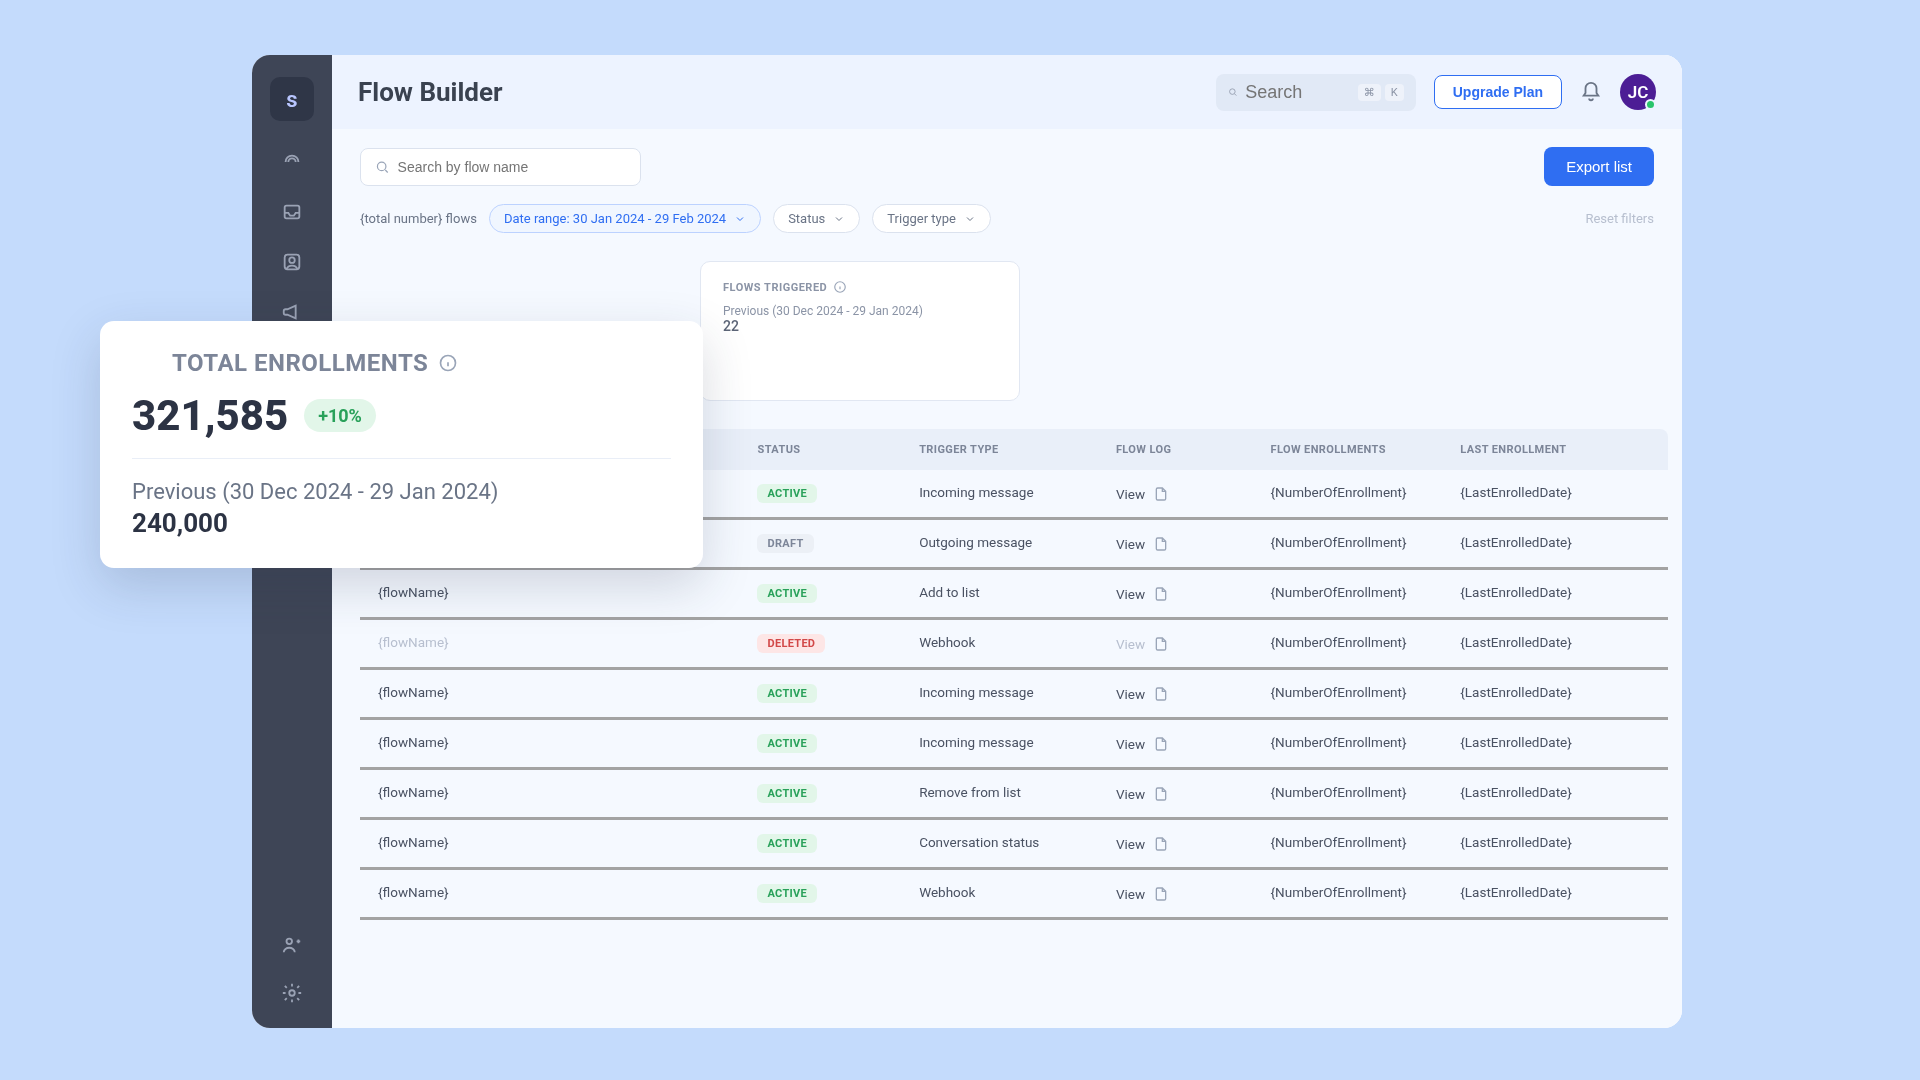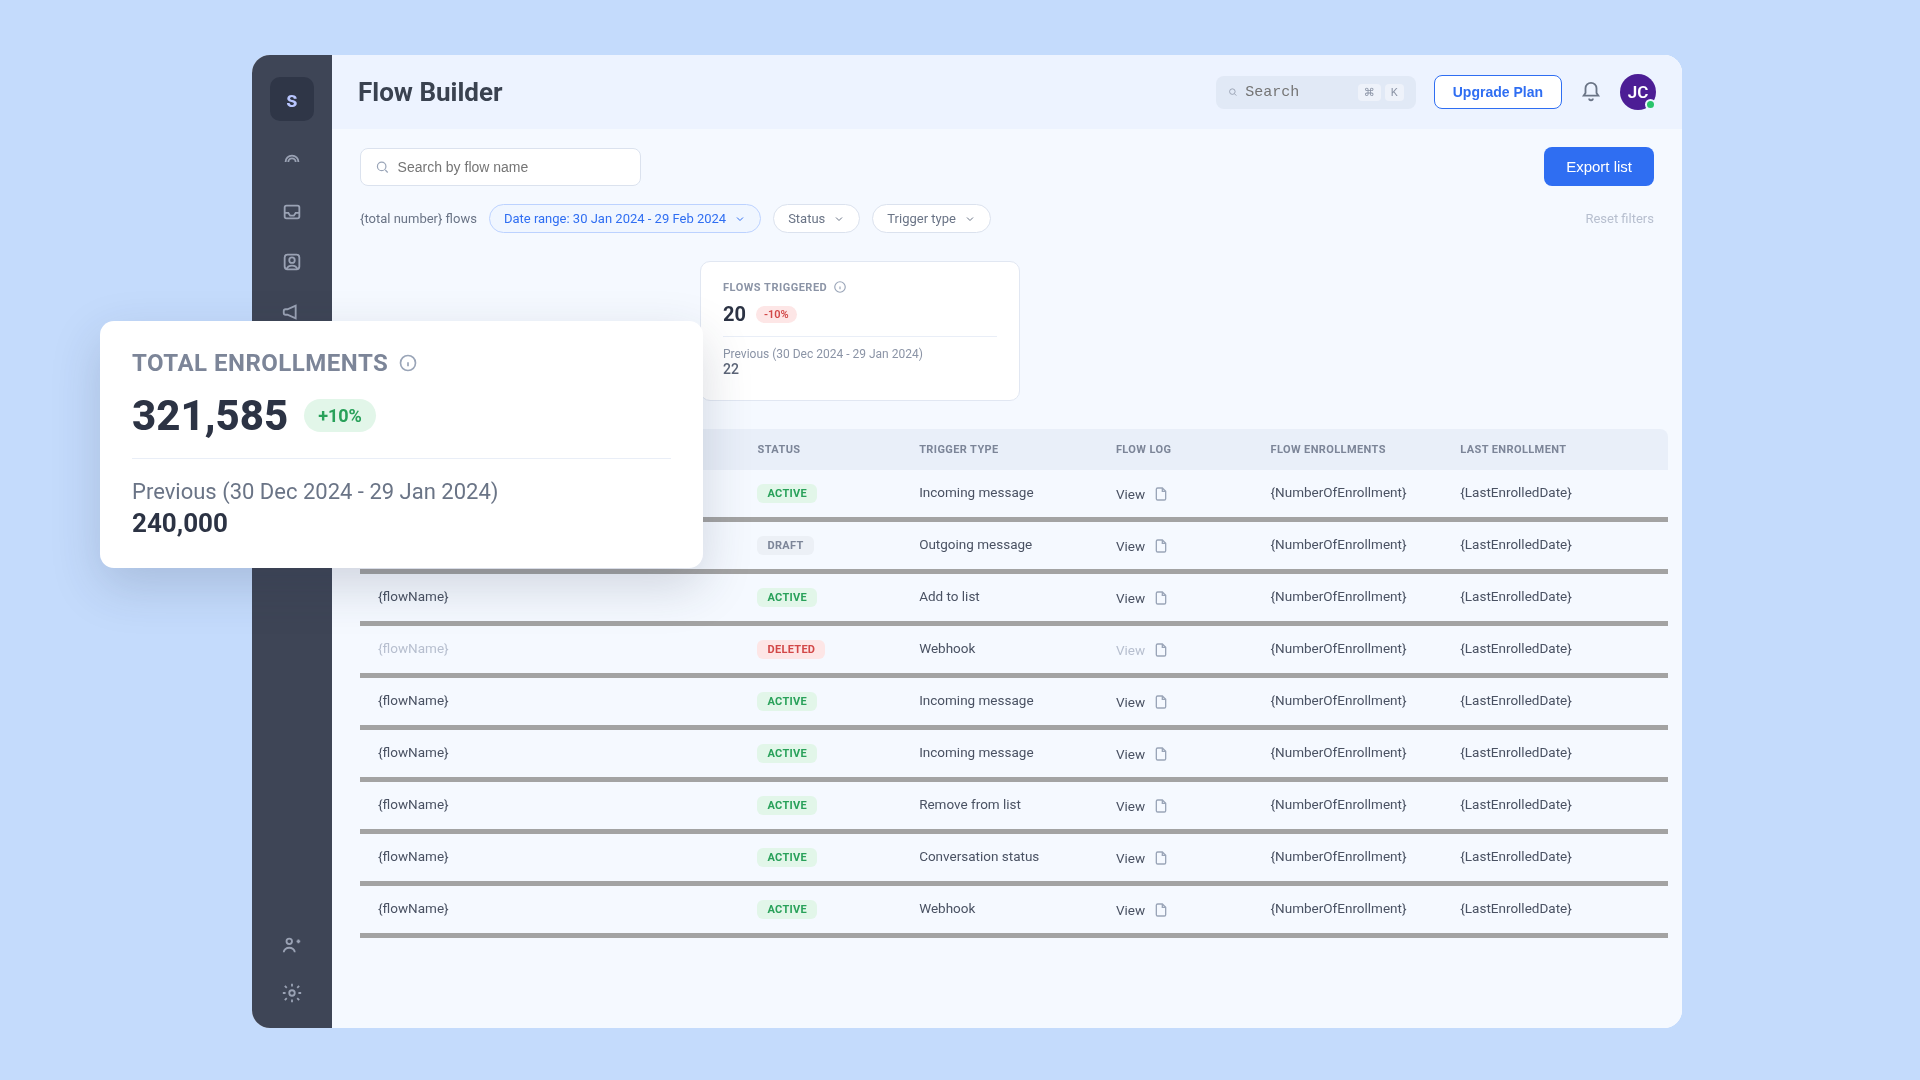--- a/index.html
+++ b/index.html
@@ -52,21 +52,21 @@
   gap: 18px;
 }
 .page-title { font-size: 26px; font-weight: 700; color: #3a4250; }
 .spacer { flex:1; }
 .search-wrap {
   display:flex; align-items:center;
   background:#e1e9f6; border-radius:8px;
   padding: 8px 12px; gap:8px; width: 200px;
 }
 .search-wrap svg { width:16px; height:16px; stroke:#8b94a6; }
-.search-wrap input { border:none; background:transparent; outline:none; font-size:15px; color:#a21caf; width:100%;font-family:Liberation Mono, monospace; }
+.search-wrap input { border:none; background:transparent; outline:none; font-size:18px; color:#a21caf; width:100%; }
 .kbd-group { display:flex; gap:4px; }
 .kbd { background:#eef2fa; border-radius:4px; font-size:11px; color:#8b94a6; padding:2px 6px; }
 .upgrade-btn {
   border:1.5px solid #2f6ef2; color:#2f6ef2; background:#fff;
   padding:8px 18px; border-radius:8px; font-size:14px; font-weight:600;
 }
 .bell { width:22px; height:22px; color:#6a7486; }
 .avatar {
   width:36px; height:36px; border-radius:50%; background:#4c1d95;
   color:#fff; font-size:17px; font-weight:600;
@@ -115,38 +115,38 @@
 .thead {
   display:grid;
   grid-template-columns: 2.7fr 1.15fr 1.4fr 1.1fr 1.35fr 1.35fr;
   background:#e9eff9; border-radius:8px 8px 0 0;
   padding:14px 18px; font-size:11px; font-weight:700; color:#7c8598; letter-spacing:.4px;
 }
 .trow {
   display:grid;
   grid-template-columns: 2.7fr 1.15fr 1.4fr 1.1fr 1.35fr 1.35fr;
   padding:14px 18px; font-size:13.5px; color:#4a5263;
-  border-bottom:5px solid #a3a3a3;
+  border-bottom:3px solid #a3a3a3;
 }
 .trow.deleted .flowname{ color:#b7bfcf; }
 .badge { display:inline-block; padding:3px 10px; border-radius:6px; font-size:11px; font-weight:700; letter-spacing:.3px; }
 .b-active{ background:#e2f6e9; color:#29a15a; }
 .b-draft{ background:#ecf0f6; color:#7c8598; }
 .b-deleted{ background:#fde6e6; color:#d24848; }
 .viewcell{ display:flex; align-items:center; gap:8px; color:#4a5263; }
 .viewcell.disabled{ color:#b7bfcf; }
 .viewcell svg{ width:16px; height:16px; stroke:#9aa5b8; }
 
 .tooltip-card {
   position:absolute; left:100px; top:321px; width:603px;
   background:#fff; border-radius:14px;
   box-shadow: 0 18px 50px rgba(40,50,80,.18);
   padding: 28px 32px 30px;
 }
-.tt-title{ font-size:24px; font-weight:700; color:#7c8598; letter-spacing:.5px; display:flex; align-items:center; gap:10px; }
+.tt-title{ font-size:24px; font-weight:700; color:#7c8598; letter-spacing:.5px; display:flex; align-items:center; gap:10px;margin-left:40px; }
 .tt-title svg{ width:20px; height:20px; stroke:#9aa5b8; }
 .tt-val-row{ display:flex; align-items:center; gap:16px; margin-top:14px; padding-bottom:18px; border-bottom:1px solid #e9eef7; }
 .tt-value{ font-size:42px; font-weight:800; color:#2c3344; }
 .delta-pos{ background:#e2f6e9; color:#29a15a; font-size:18px; font-weight:700; padding:6px 14px; border-radius:22px; }
 .tt-prev{ font-size:22px; color:#6a7486; margin-top:20px; }
 .tt-prevval{ font-size:26px; font-weight:700; color:#2c3344; margin-top:4px; }
 </style>
 </head>
 <body>
 
@@ -261,24 +261,20 @@
 
     <div class="cards-row">
       <div class="ghost-card"></div>
       <div class="stat-card">
         <div class="stat-label">
           <span>FLOWS TRIGGERED</span>
           <svg viewBox="0 0 24 24" fill="none" stroke-width="2">
               <circle cx="12" cy="12" r="9"></circle>
               <path d="M12 8v.01M12 11v5"></path>
             </svg>
-        </div>
-        <div class="stat-value-row">
-          <span class="stat-value">20</span>
-          <span class="delta-neg">-10%</span>
         </div>
         <div class="stat-prev">Previous (30 Dec 2024 - 29 Jan 2024)</div>
         <div class="stat-prevval">22</div>
       </div>
     </div>
 
     <div class="table">
       <div class="thead">
         <div>FLOW NAME</div>
         <div>STATUS</div>

